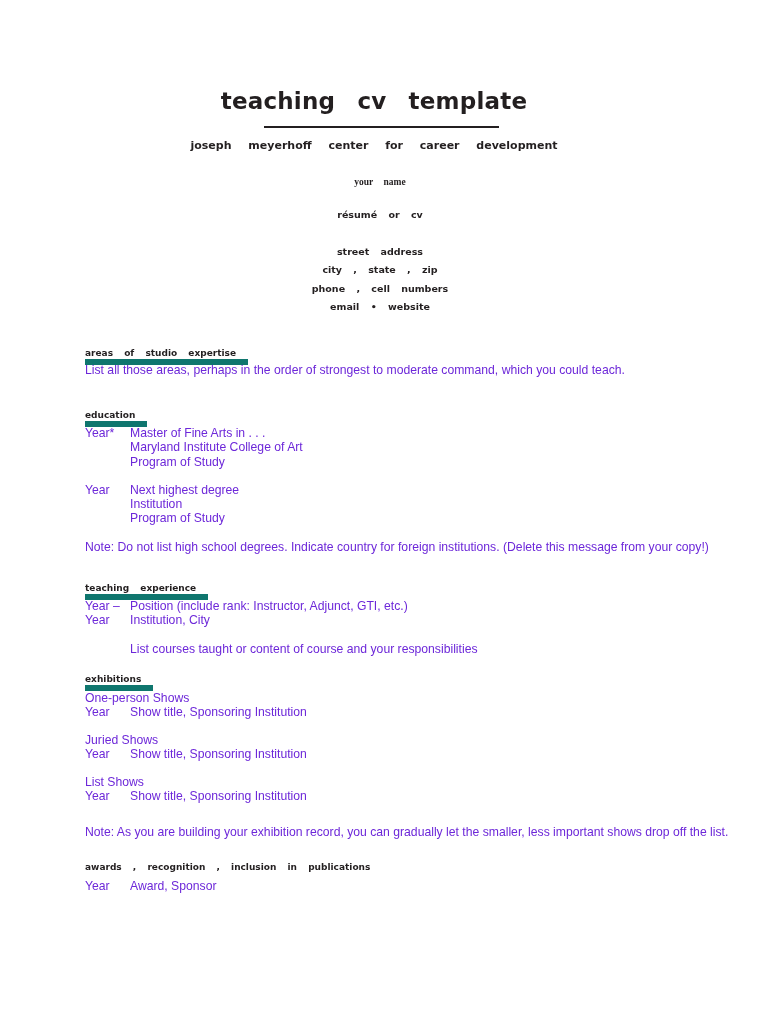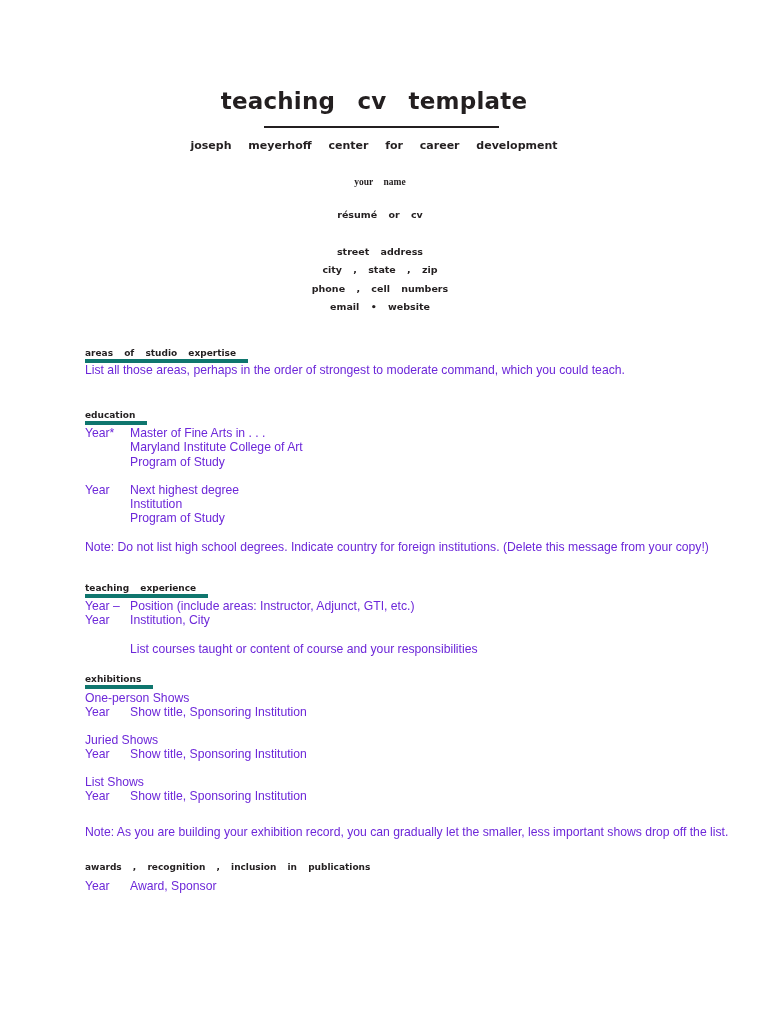--- a/index.html
+++ b/index.html
@@ -14,21 +14,21 @@
   .subtitle {
     left: 0; width: 748px; top: 139px; text-align: center;
     font-family: "DejaVu Sans", sans-serif; font-weight: bold; font-size: 11px; word-spacing: 13px;
   }
   .center-line {
     left: 0; width: 760px; text-align: center;
     font-family: "DejaVu Sans", sans-serif; font-weight: bold; font-size: 9.5px; word-spacing: 8px;
   }
   .heading {
     left: 85px; font-family: "DejaVu Sans", sans-serif; font-weight: bold; font-size: 9px;
-    border-bottom: 4px solid #0f766e; padding-right: 12px; line-height: 12px; word-spacing: 8px;
+    border-bottom: 6px solid #0f766e; padding-right: 12px; line-height: 12px; word-spacing: 8px;
   }
   .heading.nouline { border-bottom: none; }
   .body-text {
     font-family: "Liberation Sans", sans-serif; font-size: 12.2px; color: #6d28d9; line-height: 14px;
   }
   .col-year { left: 85px; }
   .col-desc { left: 130px; }
 </style>
 </head>
 <body>
@@ -55,21 +55,21 @@
   <div class="abs body-text col-desc" style="top:440px;">Maryland Institute College of Art</div>
   <div class="abs body-text col-desc" style="top:455px;">Program of Study</div>
   <div class="abs body-text col-year" style="top:483px;">Year</div>
   <div class="abs body-text col-desc" style="top:483px;">Next highest degree</div>
   <div class="abs body-text col-desc" style="top:497px;text-align:center;">Institution</div>
   <div class="abs body-text col-desc" style="top:511px;">Program of Study</div>
   <div class="abs body-text col-year" style="top:540px;">Note: Do not list high school degrees. Indicate country for foreign institutions. (Delete this message from your copy!)</div>
 
   <div class="abs heading" style="top:582px;">teaching experience</div>
   <div class="abs body-text col-year" style="top:599px;">Year –</div>
-  <div class="abs body-text col-desc" style="top:599px;">Position (include areas: Instructor, Adjunct, GTI, etc.)</div>
+  <div class="abs body-text col-desc" style="top:599px;">Position (include rank: Instructor, Adjunct, GTI, etc.)</div>
   <div class="abs body-text col-year" style="top:613px;">Year</div>
   <div class="abs body-text col-desc" style="top:613px;">Institution, City</div>
   <div class="abs body-text col-desc" style="top:642px;">List courses taught or content of course and your responsibilities</div>
 
   <div class="abs heading" style="top:673px;">exhibitions</div>
   <div class="abs body-text col-year" style="top:691px;">One-person Shows</div>
   <div class="abs body-text col-year" style="top:705px;">Year</div>
   <div class="abs body-text col-desc" style="top:705px;">Show title, Sponsoring Institution</div>
   <div class="abs body-text col-year" style="top:733px;">Juried Shows</div>
   <div class="abs body-text col-year" style="top:747px;">Year</div>

